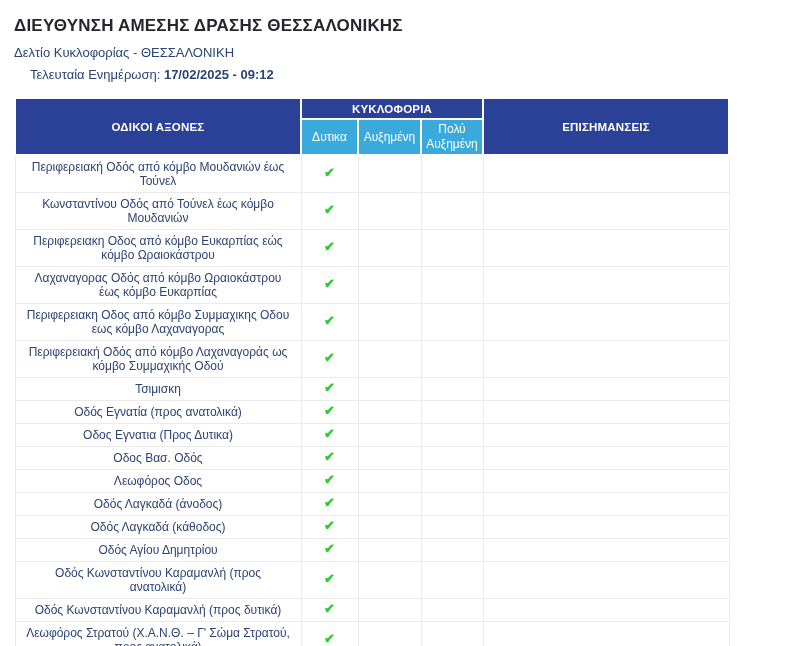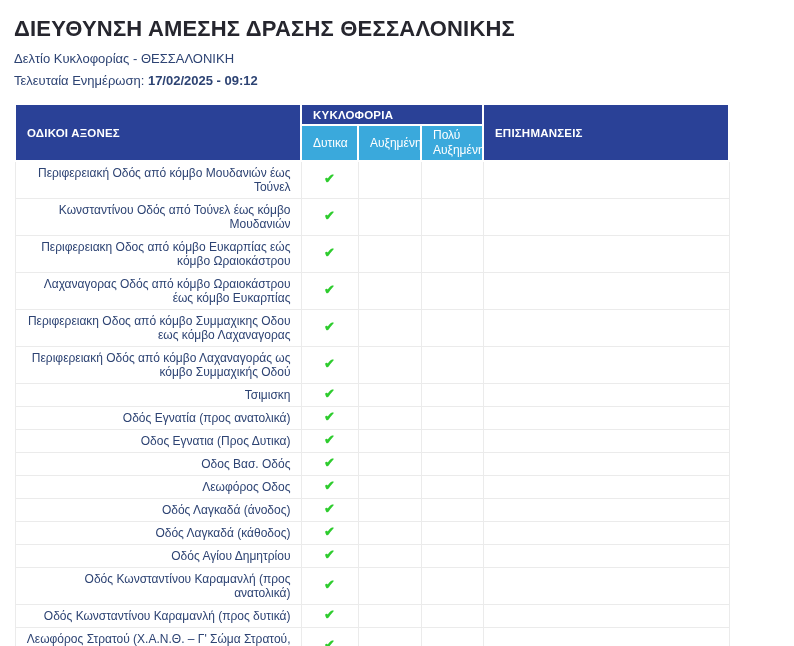--- a/index.html
+++ b/index.html
@@ -12,54 +12,54 @@
   }
   *{box-sizing:border-box;}
   html,body{margin:0;padding:0;}
   body{
     width:794px;height:646px;background:#ffffff;overflow:hidden;
     font-family:"Liberation Sans",sans-serif;
     -webkit-font-smoothing:antialiased;
   }
   .page{padding:12px 14px 0 14px;}
   .page-title{
-    font-size:22px;font-weight:700;color:var(--title-text);
+    font-size:17px;font-weight:700;color:var(--title-text);
     margin:4px 0 9px 0;letter-spacing:.2px;
   }
   .page-subtitle{
     font-size:13px;font-weight:400;color:var(--body-text);
     margin:0 0 7px 0;
   }
   .last-update{
-    font-size:13px;color:var(--body-text);margin:0 0 15px 0;
+    font-size:13px;color:var(--body-text);margin:0 0 15px 16px;
   }
   .last-update b{font-weight:700;}
 
   table.traffic{
     border-collapse:collapse;table-layout:fixed;width:714px;
   }
   thead th{
-    border:2px solid #ffffff;color:#ffffff;text-align:left;
-    vertical-align:middle;padding:2px 11px;
+    border:2px solid #ffffff;color:#ffffff;text-align:center;
+    vertical-align:middle;padding:2px 2px;
   }
   .th-navy{
     background:var(--header-navy);
     font-size:11.5px;font-weight:700;letter-spacing:.2px;
   }
   .th-traffic{height:21px;}
   .th-blue{
     background:var(--header-light-blue);
     font-size:12px;font-weight:400;height:32px;line-height:1.25;
   }
   tbody td{
     border:1px solid var(--cell-border);
     font-size:12px;line-height:14px;color:var(--body-text);
     padding:4px 10px;vertical-align:middle;background:#ffffff;
   }
-  td.road-cell{text-align:right;}
+  td.road-cell{text-align:center;}
   td.status-cell{text-align:center;padding:4px 2px;}
   td.notes-cell{text-align:center;}
   .check{
     color:var(--check-green);font-size:13px;font-weight:700;
     display:inline-block;transform:translateY(-1px);
   }
 </style>
 </head>
 <body>
 

